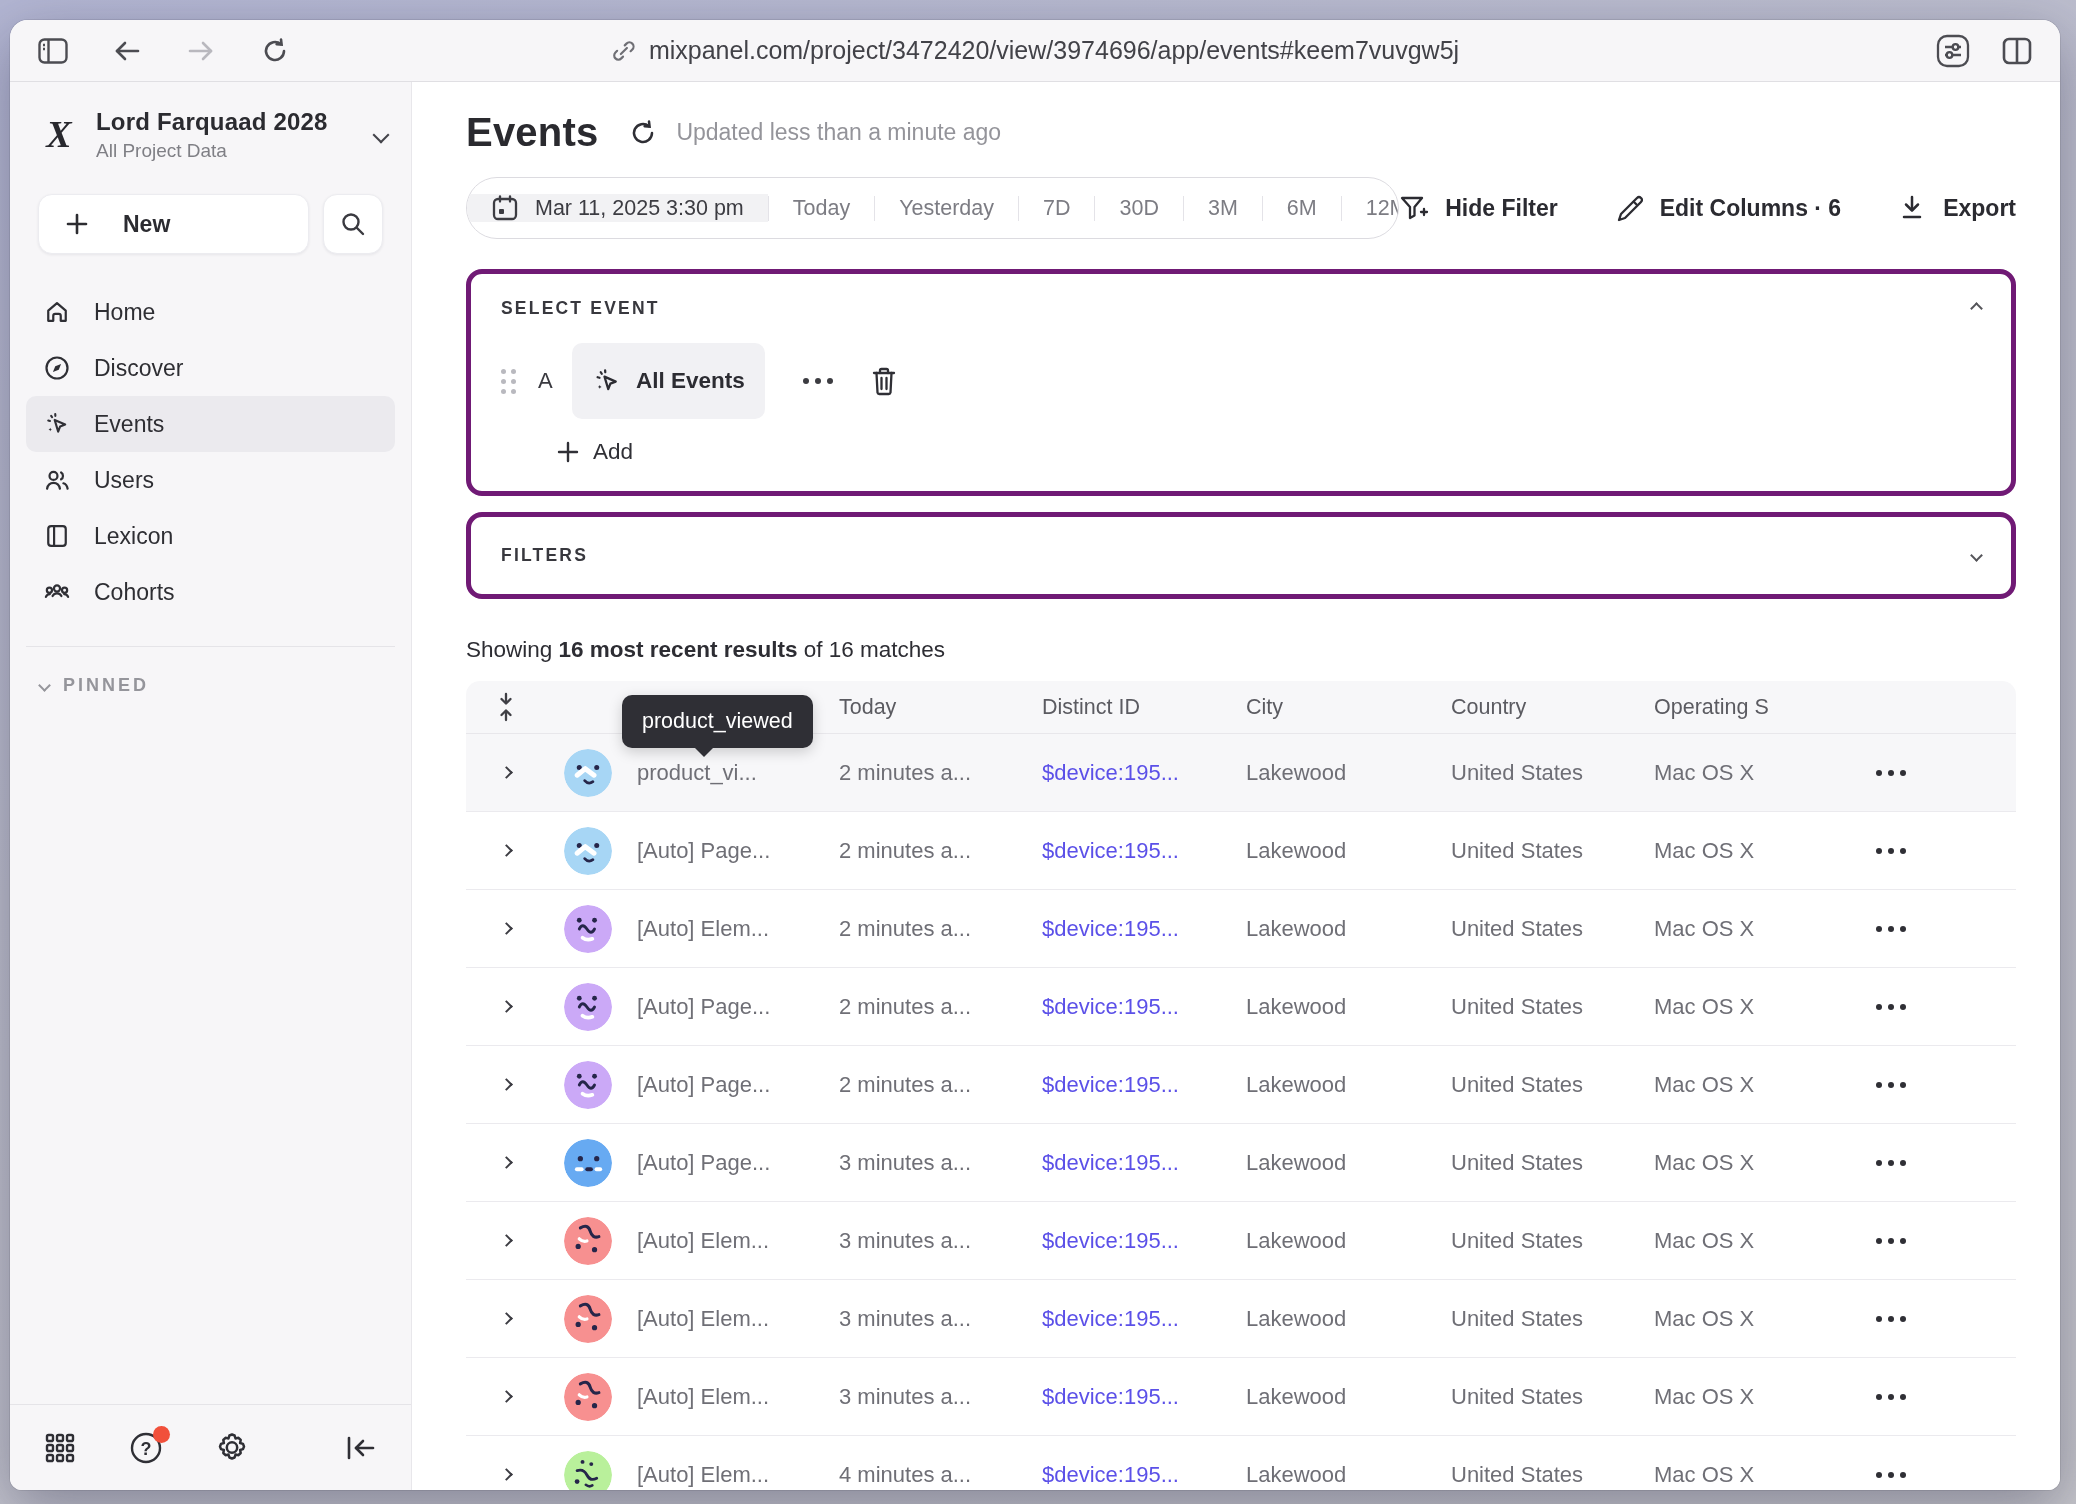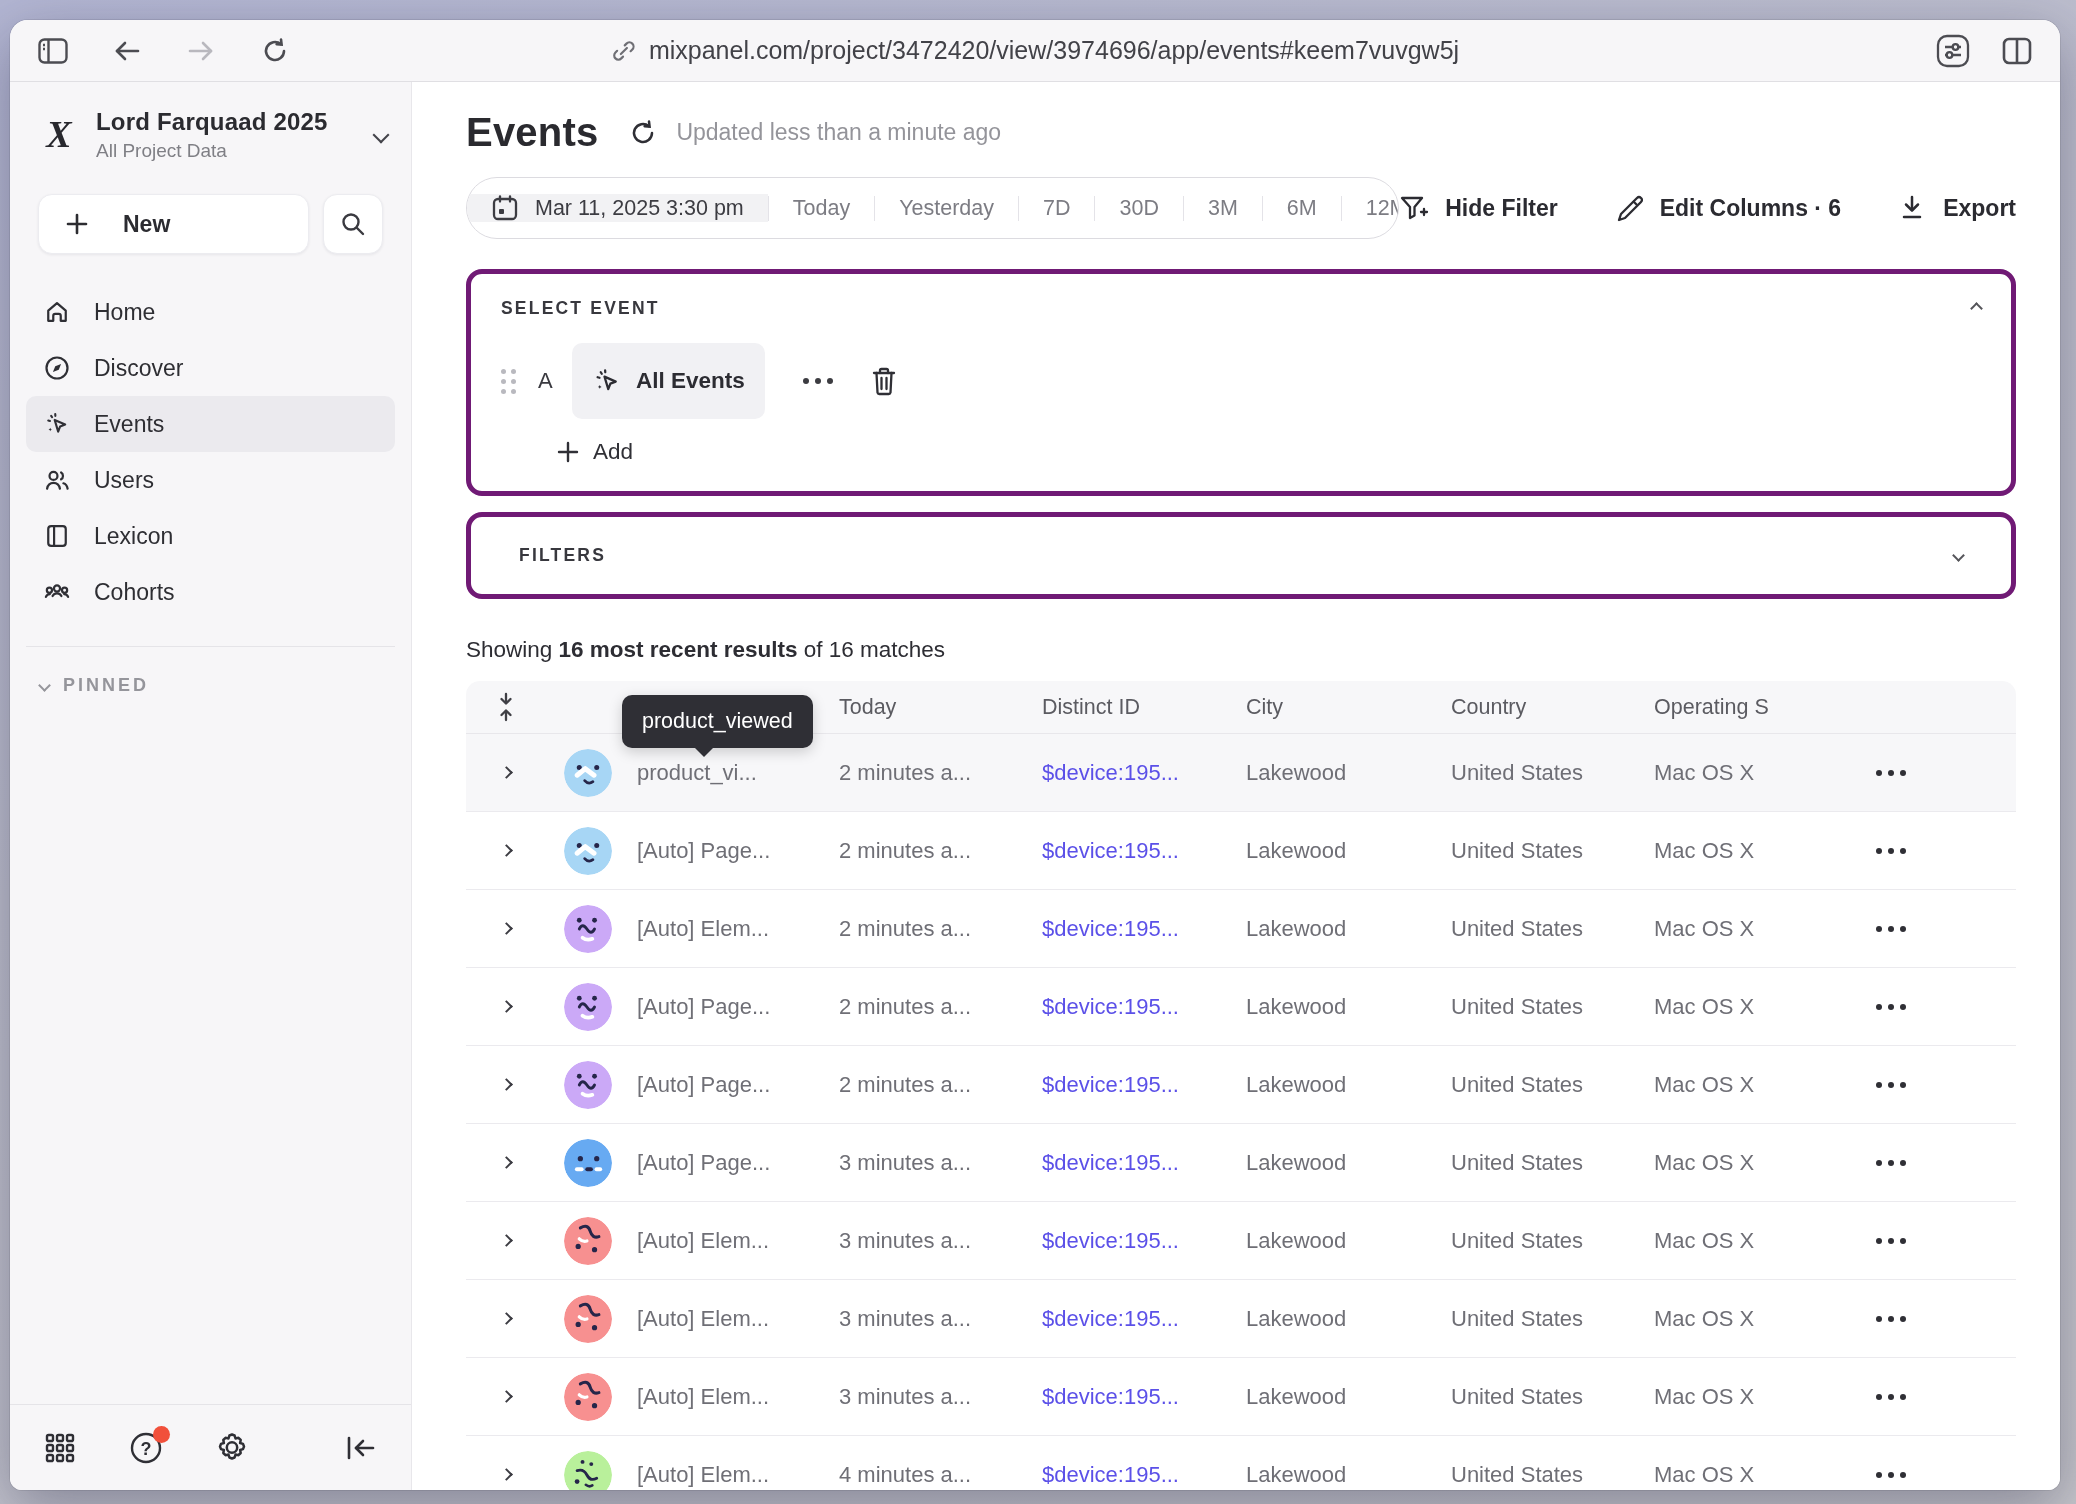--- a/index.html
+++ b/index.html
@@ -91,21 +91,21 @@
   .drag i { width:5px; height:5px; border-radius:50%; background:#b9b9bf; }
   .ev-letter { width:34px; font-size:22px; color:#3a3a40; }
   .chip { height:76px; background:#f1f1f4; border-radius:10px; display:flex; align-items:center; gap:14px; padding:0 20px; cursor:pointer; }
   .chip .cicon { width:30px; height:30px; color:#2c2c32; display:flex; align-items:center; justify-content:center; }
   .chip .clabel { font-size:22.5px; font-weight:600; color:#2c2c32; }
   .more3 { margin-left:28px; display:flex; gap:6px; cursor:pointer; padding:10px; }
   .more3 i { width:6px; height:6px; border-radius:50%; background:#3c3c41; }
   .trash { margin-left:22px; width:38px; height:38px; color:#2f2f35; display:flex; align-items:center; justify-content:center; cursor:pointer; }
   .add-row { margin-top:20px; margin-left:56px; display:flex; align-items:center; gap:14px; font-size:22.5px; color:#303036; cursor:pointer; }
 
-  .card.filters { margin-top:16px; padding:28px 48px; }
+  .card.filters { margin-top:16px; padding:28px 30px; }
 
   .results { margin-top:38px; font-size:22.5px; color:#2d2d33; }
   .results b { font-weight:700; }
 
   
   .table-wrap { margin-top:18px; position:relative; }
   .trow { display:grid; grid-template-columns:80px 91px 202px 203px 204px 205px 203px 206px 1fr; align-items:center; }
   .thead { height:53px; background:#f7f7f9; border-radius:14px 14px 0 0; border-bottom:1px solid #e8e7eb; }
   .th { font-size:21.5px; color:#5b5b61; white-space:nowrap; overflow:hidden; }
   .expand-all { width:100%; display:flex; justify-content:center; color:#3f3f45; cursor:pointer; }
@@ -192,21 +192,21 @@
   <div class="app">
 
     <aside class="sidebar">
       <div class="project">
         <span class="logo">
           <svg width="42" height="42" viewBox="0 0 42 42">
               <text x="21" y="33" text-anchor="middle" font-family="Liberation Serif, serif" font-style="italic" font-weight="bold" font-size="38" fill="#28282e">X</text>
             </svg>
         </span>
         <span class="pnames">
-          <div class="pname">Lord Farquaad 2025</div>
+          <div class="pname">Lord Farquaad 2028</div>
           <div class="psub">All Project Data</div>
         </span>
         <i class="chev down"></i>
       </div>
 
       <div class="side-actions">
         <button class="btn-new">
           <span>
             <svg width="24" height="24" viewBox="0 0 24 24" fill="none" stroke="#2c2c31" stroke-width="2.6" stroke-linecap="round">
                 <line x1="12" y1="3" x2="12" y2="21"></line>

